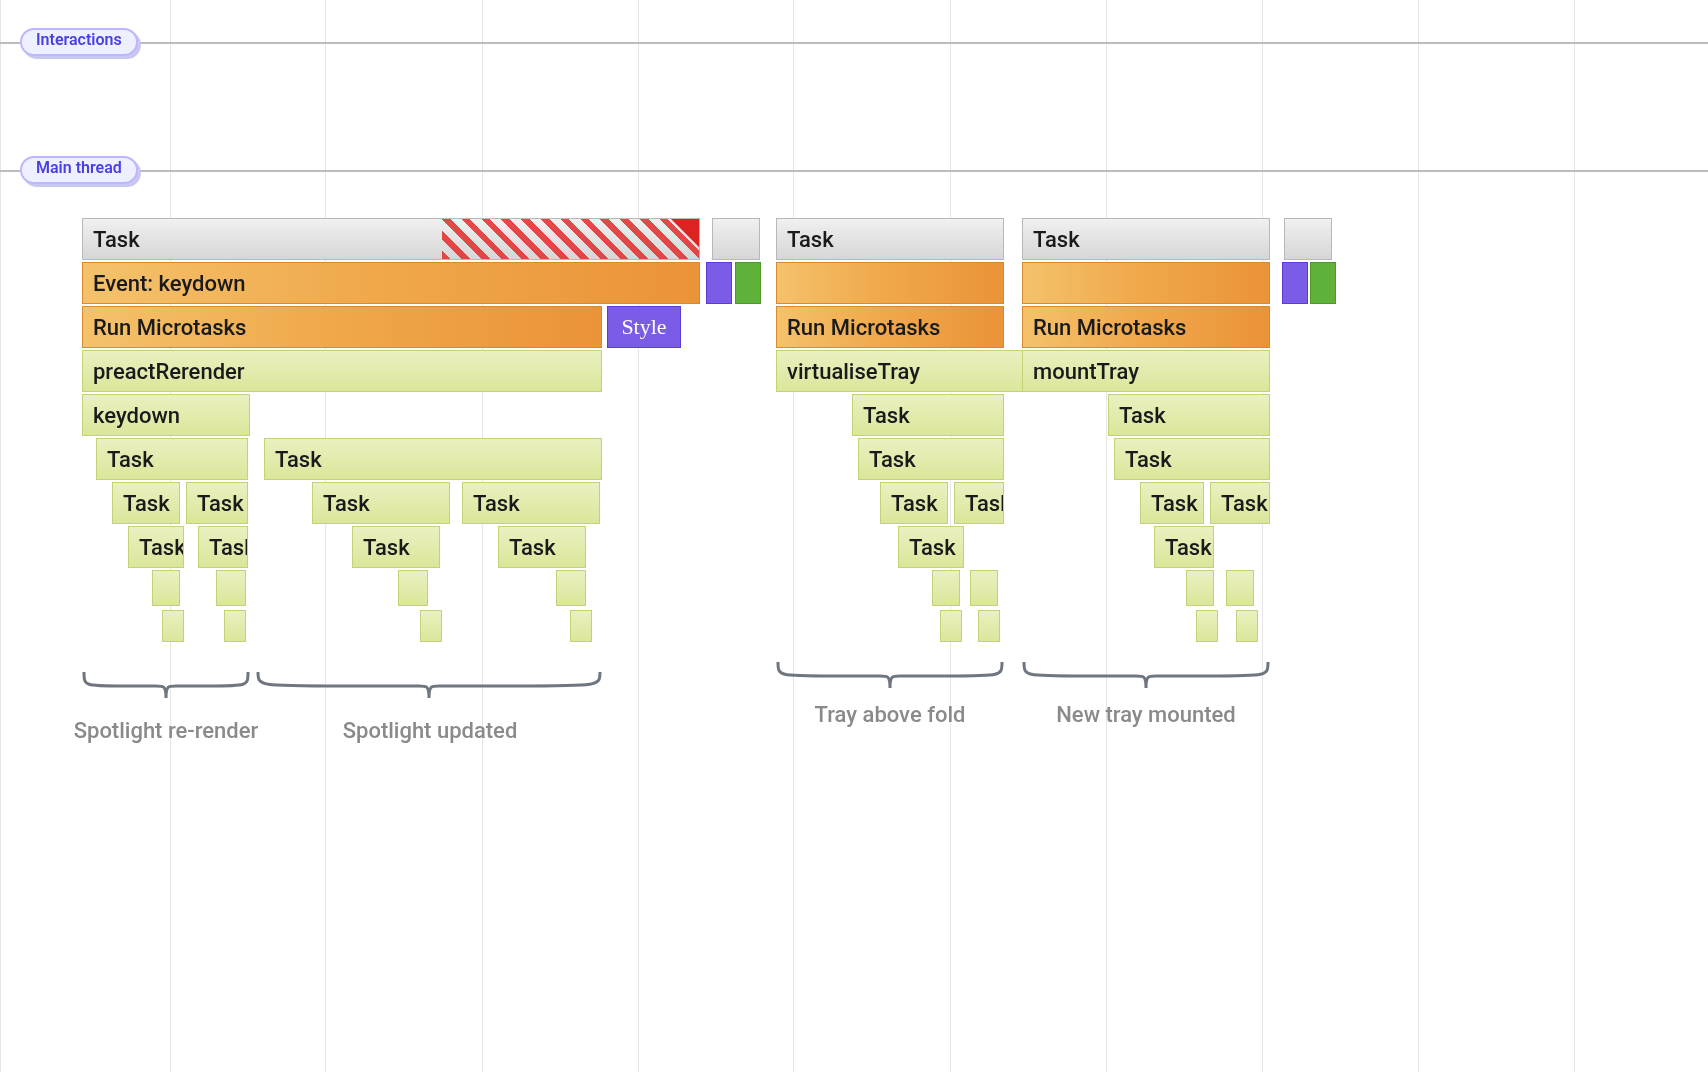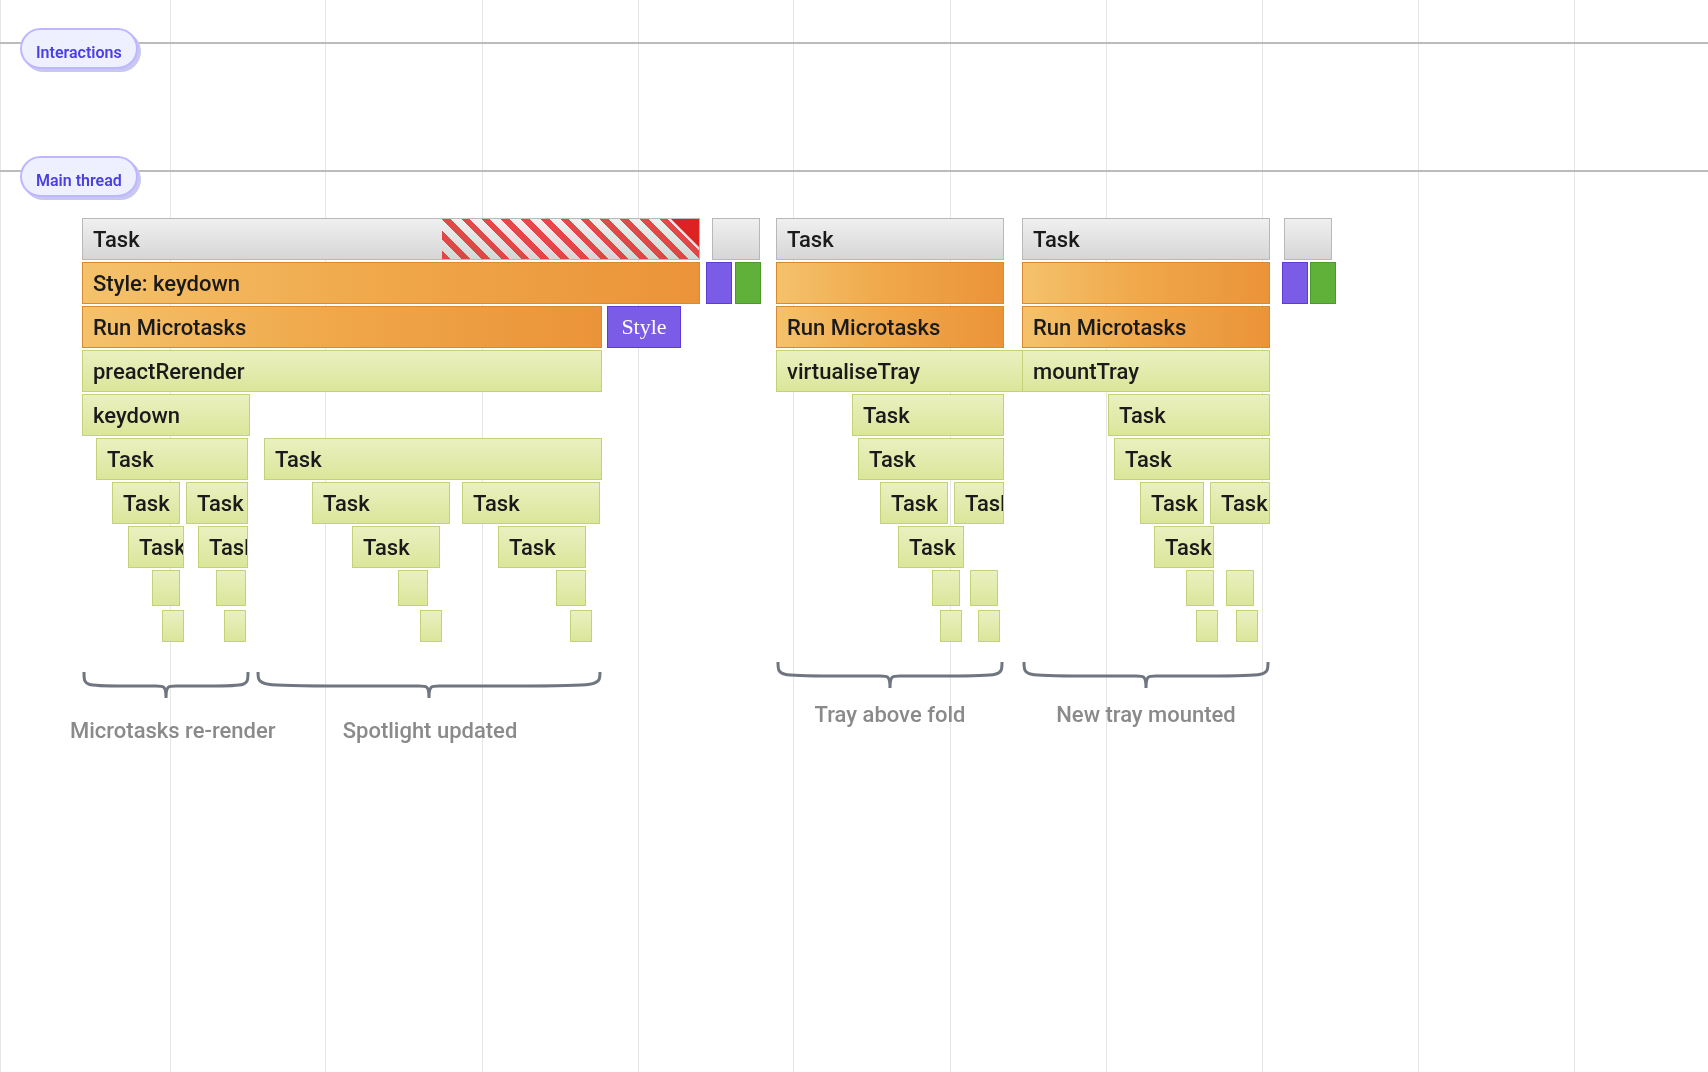--- a/index.html
+++ b/index.html
@@ -25,21 +25,21 @@
     background: #bcbcbc;
   }
   .pill {
     position: absolute;
     font-size: 16px;
     font-weight: 600;
     color: #4a3fe3;
     background: #eef0ff;
     border: 2px solid #bdb7ff;
     border-radius: 999px;
-    padding: 13px 14px 5px 14px;
+    padding: 0 14px 5px 14px;
     box-shadow: 3px 3px 0 0 #c9c7f0;
   }
   .bar {
     position: absolute;
     height: 42px;
     display: flex;
     align-items: center;
     padding: 0 10px;
     font-size: 22px;
     font-weight: 500;
@@ -131,21 +131,21 @@
   <div class="bar grey" style="left:82px; top:218px; width:618px">
     <span>Task</span>
     <div class="hatch" style="left:359px; right:0"></div>
     <div class="hatch-corner"></div>
   </div>
   <div class="bar grey" style="left:712px; top:218px; width:48px; padding:0"></div>
   <div class="bar grey" style="left:776px; top:218px; width:228px">Task</div>
   <div class="bar grey" style="left:1022px; top:218px; width:248px">Task</div>
   <div class="bar grey" style="left:1284px; top:218px; width:48px; padding:0"></div>
 
-  <div class="bar orange" style="left:82px; top:262px; width:618px">Style: keydown</div>
+  <div class="bar orange" style="left:82px; top:262px; width:618px">Event: keydown</div>
   <div class="bar purple" style="left:706px; top:262px; width:26px; padding:0"></div>
   <div class="bar green-solid" style="left:735px; top:262px; width:26px; padding:0"></div>
   <div class="bar orange" style="left:776px; top:262px; width:228px; padding:0"></div>
   <div class="bar orange" style="left:1022px; top:262px; width:248px; padding:0"></div>
   <div class="bar purple" style="left:1282px; top:262px; width:26px; padding:0"></div>
   <div class="bar green-solid" style="left:1310px; top:262px; width:26px; padding:0"></div>
 
   <div class="bar orange" style="left:82px; top:306px; width:520px">Run Microtasks</div>
   <div class="bar purple" style="left:607px; top:306px; width:74px">Style</div>
   <div class="bar orange" style="left:776px; top:306px; width:228px">Run Microtasks</div>
@@ -204,18 +204,18 @@
   <svg class="brace" style="left:256px; top:670px; width:346px; height:30px">
     <path d="M2 2 C2 16 2 16 86 16 L163 16 C171 16 173 16 173 28 C173 16 175 16 183 16 L260 16 C344 16 344 16 344 2" fill="none" stroke="#6f7680" stroke-width="3"></path>
   </svg>
   <svg class="brace" style="left:776px; top:660px; width:228px; height:30px">
     <path d="M2 2 C2 16 2 16 57 16 L104 16 C112 16 114 16 114 28 C114 16 116 16 124 16 L171 16 C226 16 226 16 226 2" fill="none" stroke="#6f7680" stroke-width="3"></path>
   </svg>
   <svg class="brace" style="left:1022px; top:660px; width:248px; height:30px">
     <path d="M2 2 C2 16 2 16 62 16 L114 16 C122 16 124 16 124 28 C124 16 126 16 134 16 L186 16 C246 16 246 16 246 2" fill="none" stroke="#6f7680" stroke-width="3"></path>
   </svg>
 
-  <div class="ann" style="left:70px;  top:718px; width:192px">Microtasks re-render</div>
+  <div class="ann" style="left:70px;  top:718px; width:192px">Spotlight re-render</div>
   <div class="ann" style="left:300px; top:718px; width:260px">Spotlight updated</div>
   <div class="ann" style="left:790px; top:702px; width:200px">Tray above fold</div>
   <div class="ann" style="left:1034px;top:702px; width:224px">New tray mounted</div>
 
 </div>
 
 </body></html>

